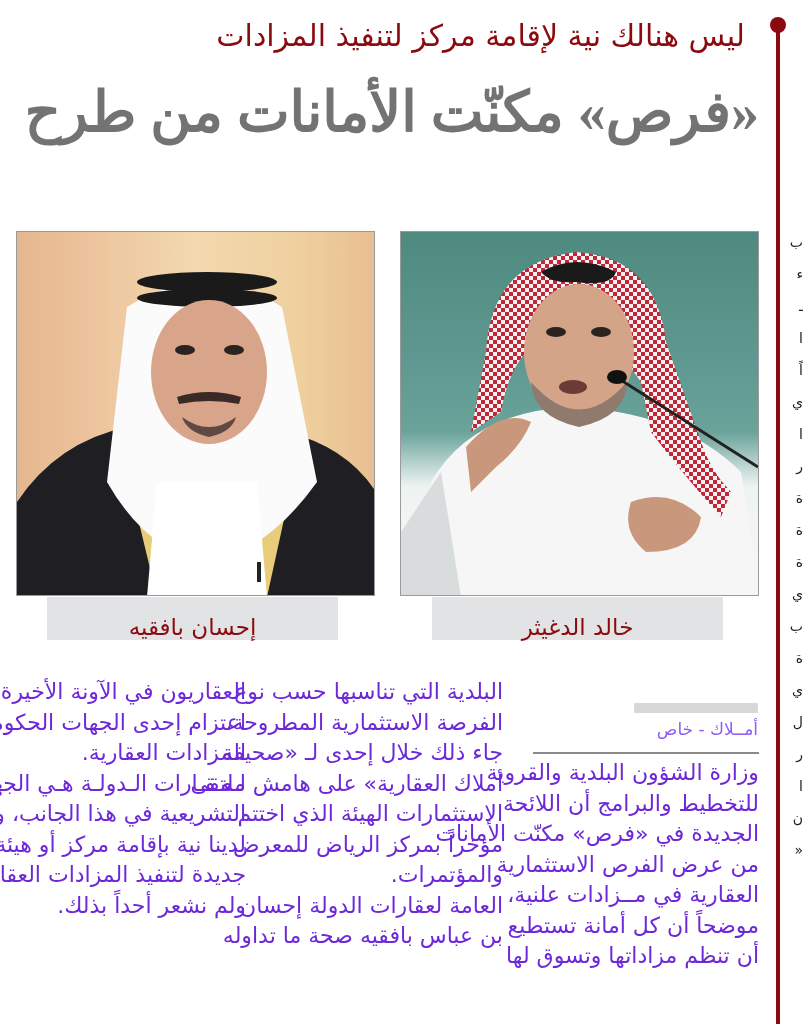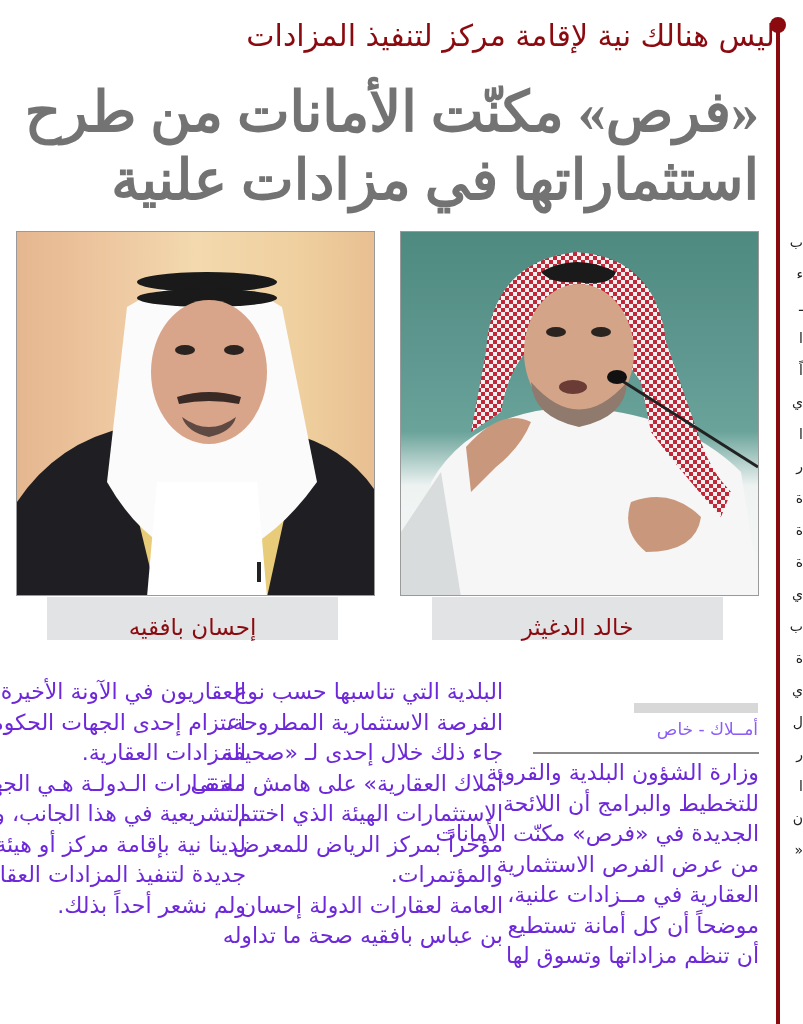--- a/index.html
+++ b/index.html
@@ -23,21 +23,21 @@
     
     .sliver {
       position: absolute; left: 790px; top: 230px; width: 13px; height: 794px;
       overflow: hidden; color: #222; font-size: 14px; line-height: 24px;
       direction: rtl;
     }
     .sliver span { display: block; height: 32px; }
 
     
     .kicker {
-      position: absolute; right: 28px; top: 14px;
+      position: absolute; right: 58px; top: 14px;
       color: #8b0a0f; font-size: 30px; line-height: 44px;
       direction: rtl; white-space: nowrap;
       font-family: "DejaVu Sans", sans-serif;
     }
 
     
     .headline {
       position: absolute; right: 44px; top: 78px; width: 620px;
       color: #737373; font-weight: bold; font-size: 56px; line-height: 68px;
       direction: rtl; text-align: right;
@@ -120,21 +120,20 @@
     <span>ر</span>
     <span>ا</span>
     <span>ن</span>
     <span>«</span>
   </div>
 
   <div class="kicker">ليس هنالك نية لإقامة مركز لتنفيذ المزادات</div>
 
   <div class="headline">
     <div>«فرص» مكنّت الأمانات من طرح</div>
-    <div>استثماراتها في مزادات علنية</div>
   </div>
 
   <div class="photo photo-right">
     <svg width="359" height="365" viewBox="0 0 359 365">
       <defs>
         <pattern id="shemagh" width="8" height="8" patternUnits="userSpaceOnUse">
           <rect width="8" height="8" fill="#f4f0f0"></rect>
           <rect width="4" height="4" fill="#c0283a"></rect>
           <rect x="4" y="4" width="4" height="4" fill="#c0283a"></rect>
         </pattern>

